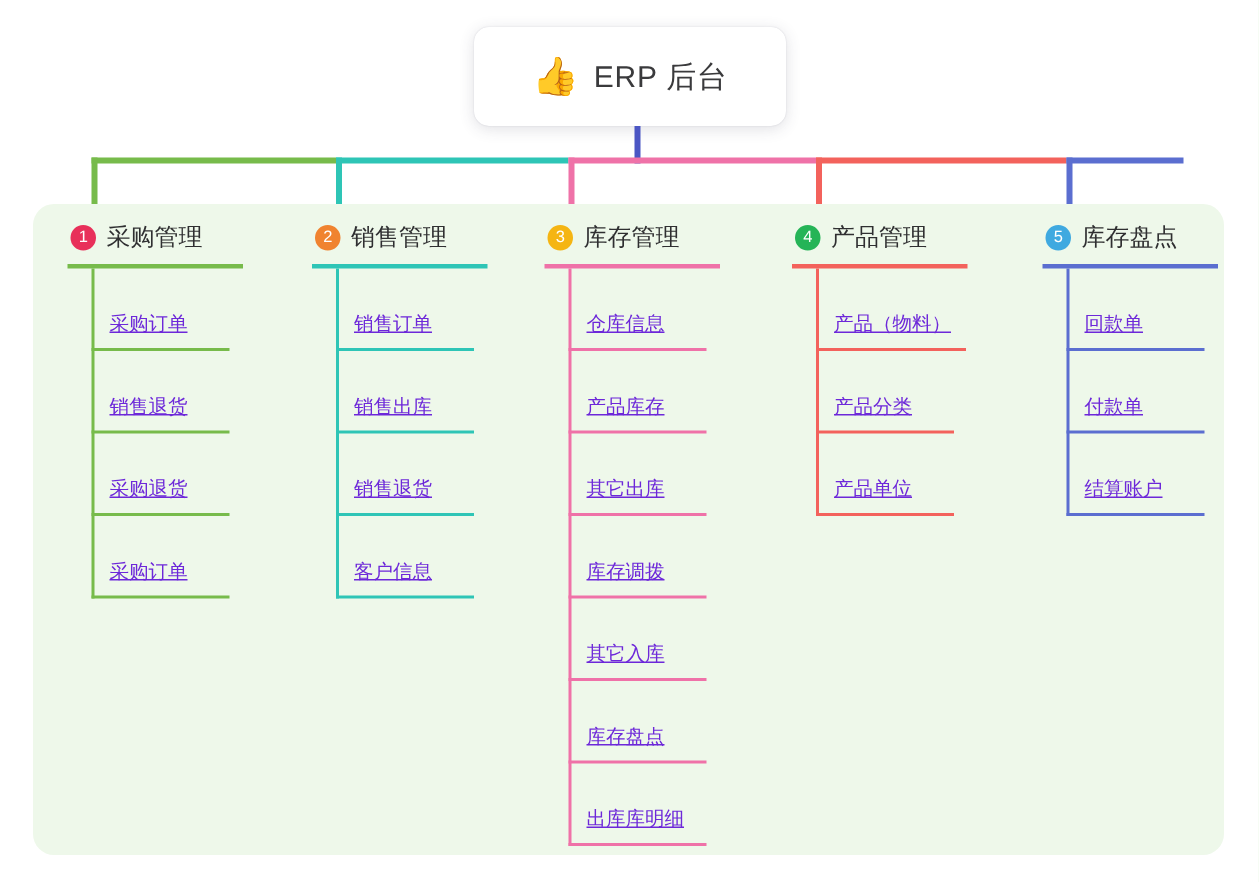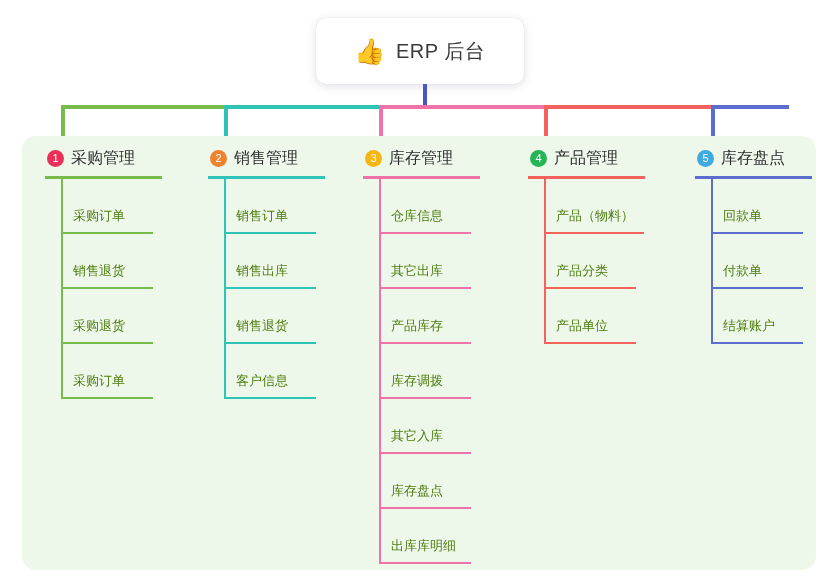--- a/index.html
+++ b/index.html
@@ -132,22 +132,23 @@
   }
   .leaf {
     position: relative;
     height: 55px;
   }
   .leaf-label {
     position: absolute;
     left: 28px;
     bottom: 9px;
     font-size: 13px;
-    color: #4d7c0f;
+    color: #6d28d9;
     white-space: nowrap;
+    text-decoration: underline;
   }
   .leaf-rule {
     position: absolute;
     left: 16px;
     bottom: 0;
     height: 2px;
     width: 92px;
   }
 </style>
 </head>
@@ -236,25 +237,25 @@
           <span class="col-title">库存管理</span>
         </div>
         <div class="col-rule" style="background: rgb(239, 114, 168);"></div>
         <div class="leaves">
           <div class="spine" style="background: rgb(239, 114, 168); height: 385px;"></div>
           <div class="leaf">
             <div class="leaf-label">仓库信息</div>
             <div class="leaf-rule" style="background: rgb(239, 114, 168); width: 92px;"></div>
           </div>
           <div class="leaf">
+            <div class="leaf-label">产品库存</div>
+            <div class="leaf-rule" style="background: rgb(239, 114, 168); width: 92px;"></div>
+          </div>
+          <div class="leaf">
             <div class="leaf-label">其它出库</div>
-            <div class="leaf-rule" style="background: rgb(239, 114, 168); width: 92px;"></div>
-          </div>
-          <div class="leaf">
-            <div class="leaf-label">产品库存</div>
             <div class="leaf-rule" style="background: rgb(239, 114, 168); width: 92px;"></div>
           </div>
           <div class="leaf">
             <div class="leaf-label">库存调拨</div>
             <div class="leaf-rule" style="background: rgb(239, 114, 168); width: 92px;"></div>
           </div>
           <div class="leaf">
             <div class="leaf-label">其它入库</div>
             <div class="leaf-rule" style="background: rgb(239, 114, 168); width: 92px;"></div>
           </div>

